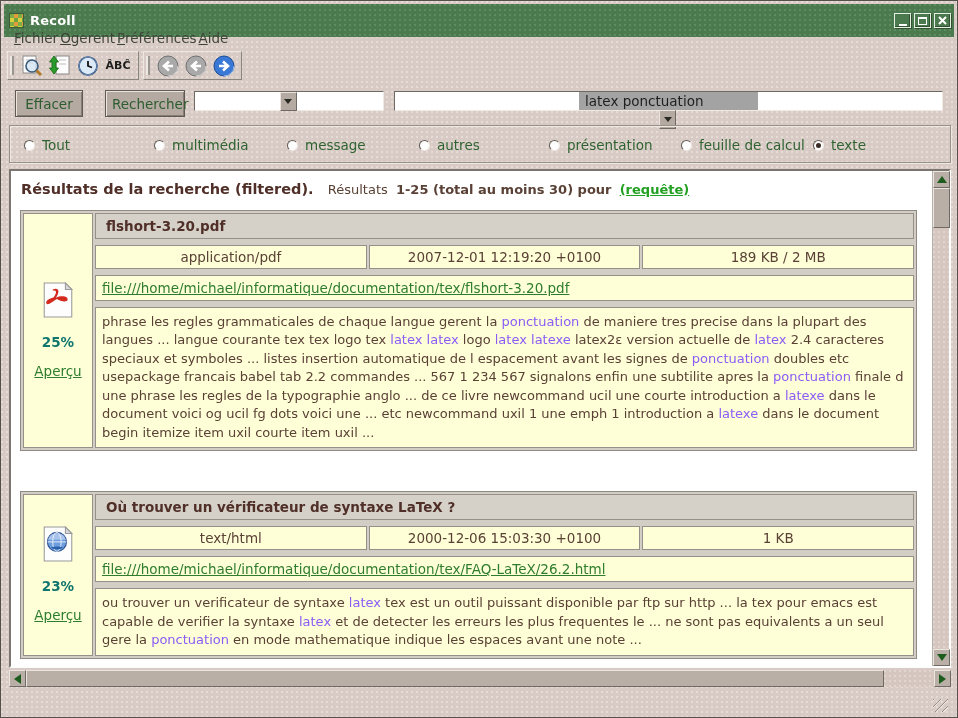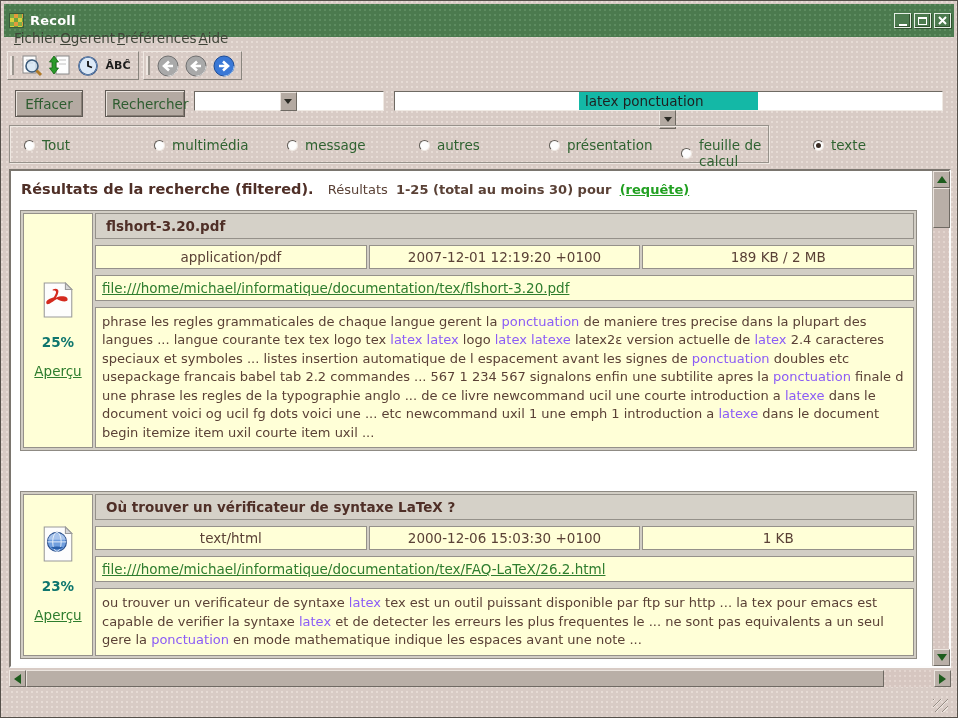--- a/index.html
+++ b/index.html
@@ -63,33 +63,33 @@
   #btn-clear{left:14px;top:89px;width:68px;}
   #btn-search{left:104px;top:89px;width:80px;}
   .combo{
     position:absolute;height:20px;background:#fff;color:#1f1f1f;
     border:1px solid;border-color:#6f6a63 #efe9e3 #efe9e3 #6f6a63;
     display:flex;align-items:center;font-size:13.5px;flex-direction:column;
   }
   #combo-mode{left:193px;top:90px;width:190px;}
   .combo-text{padding-left:6px;flex:1;white-space:nowrap;overflow:hidden;}
   .combo-input{
-    flex:1;border:none;outline:none;background:#14b8a6;color:#1f1f1f;
+    flex:1;border:none;outline:none;background:#a3a3a3;color:#1f1f1f;
     font-family:"DejaVu Sans",sans-serif;font-size:13.5px;padding-left:6px;height:100%;
   }
   #combo-query{left:393px;top:90px;width:549px;}
   .combo-arrow{
     width:17px;height:19px;margin-right:2px;flex:0 0 auto;background:#b4aaa2;
     border:1px solid;border-color:#ece5df #6f6a63 #6f6a63 #ece5df;
     display:flex;align-items:center;justify-content:center;
   }
   .combo-arrow::after{content:"";border:4px solid transparent;border-top:5px solid #2a2a24;margin-top:4px;}
   
   .filter-row{
-    position:absolute;left:8px;top:124px;width:760px;height:38px;
+    position:absolute;left:8px;top:124px;width:942px;height:38px;
     border:1px solid #97928b;box-shadow:inset 1px 1px 0 #efe8e2, 1px 1px 0 #efe8e2;
   }
   .radio-item{position:absolute;top:11px;display:flex;align-items:center;gap:7px;cursor:default;}
   .radio-dot{
     width:11px;height:11px;border-radius:50%;background:#fdfdfd;flex:0 0 auto;
     border:1px solid;border-color:#5f5a54 #efe8e2 #efe8e2 #5f5a54;position:relative;
   }
   .radio-item.checked .radio-dot::after{
     content:"";position:absolute;left:2px;top:2px;width:5px;height:5px;border-radius:50%;background:#3a2c24;
   }

